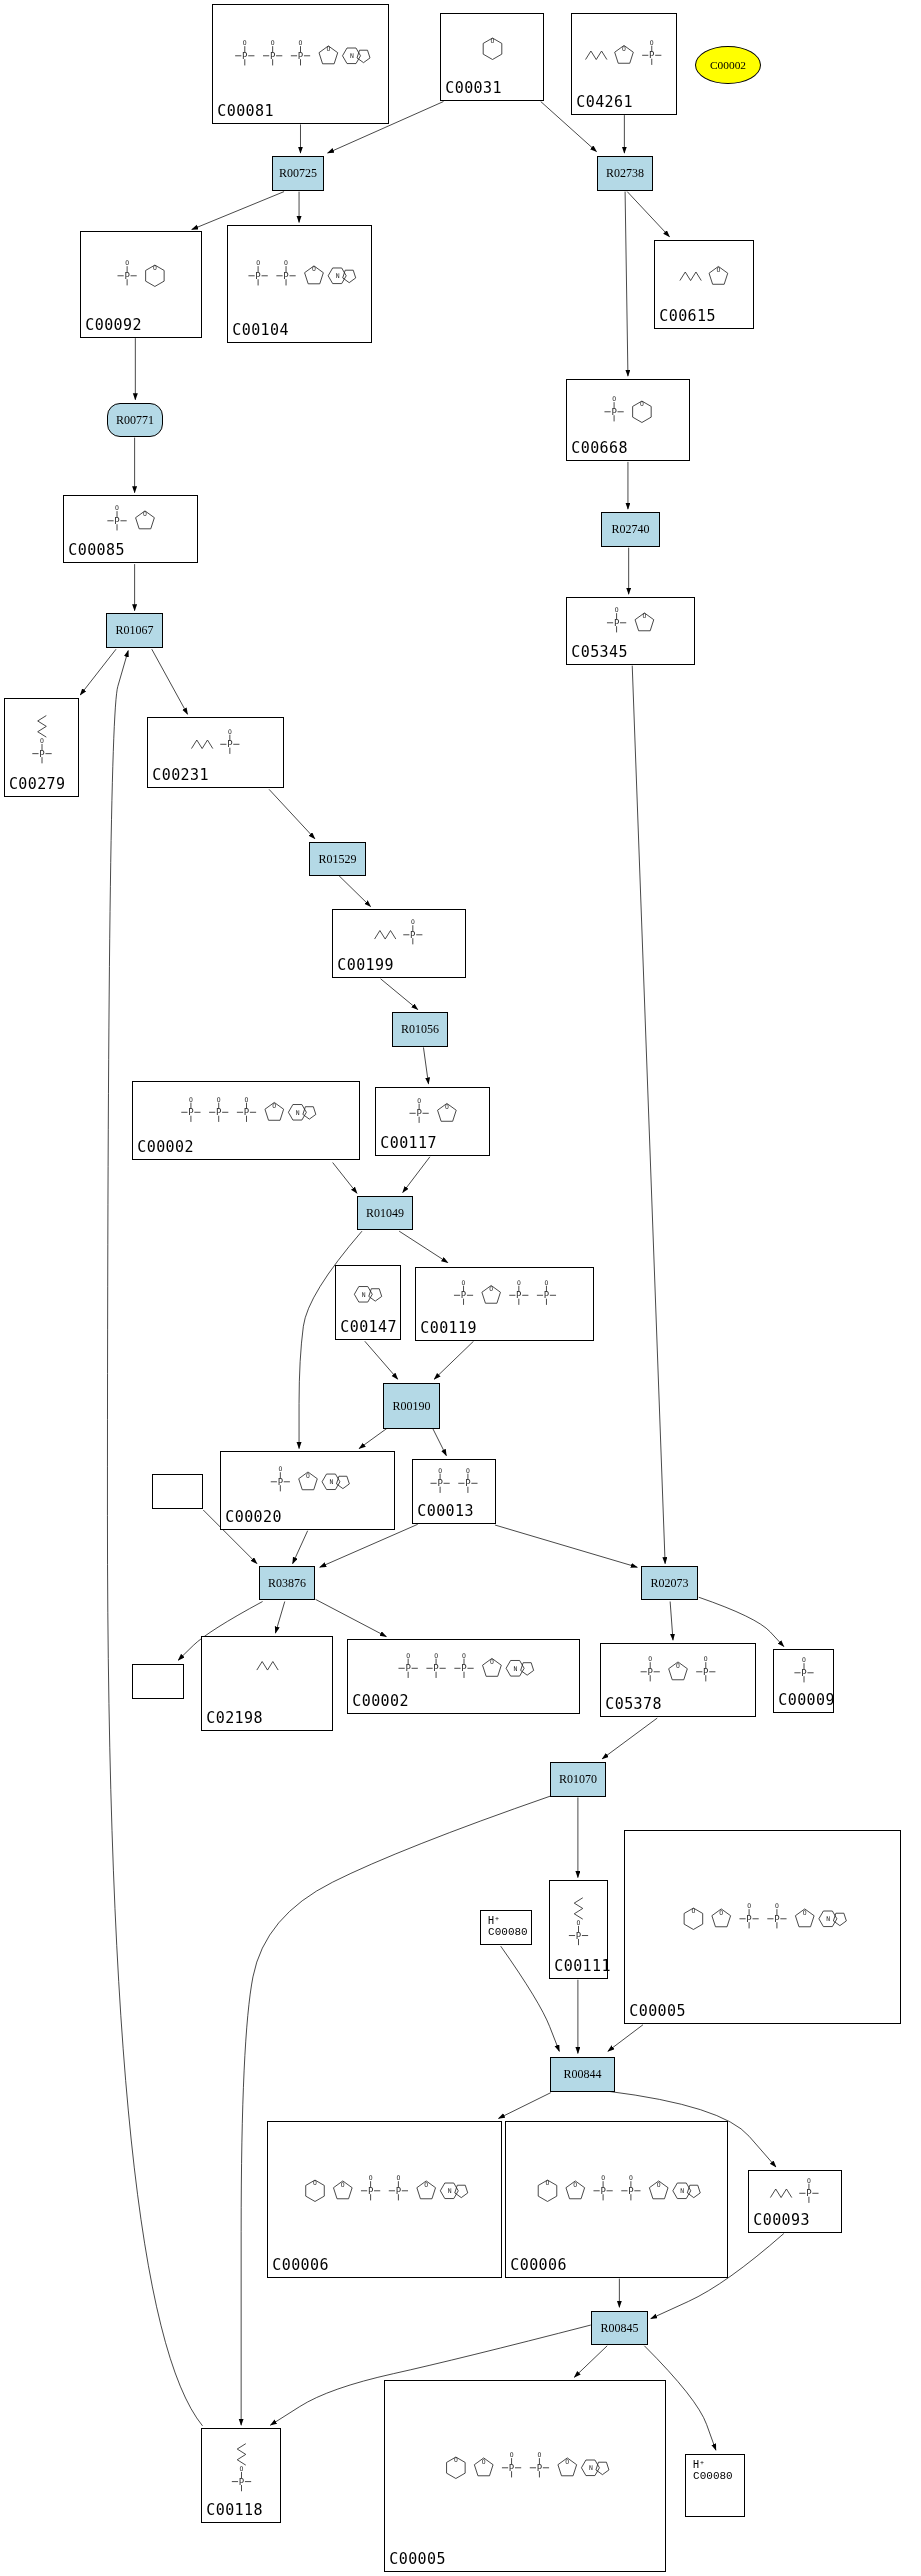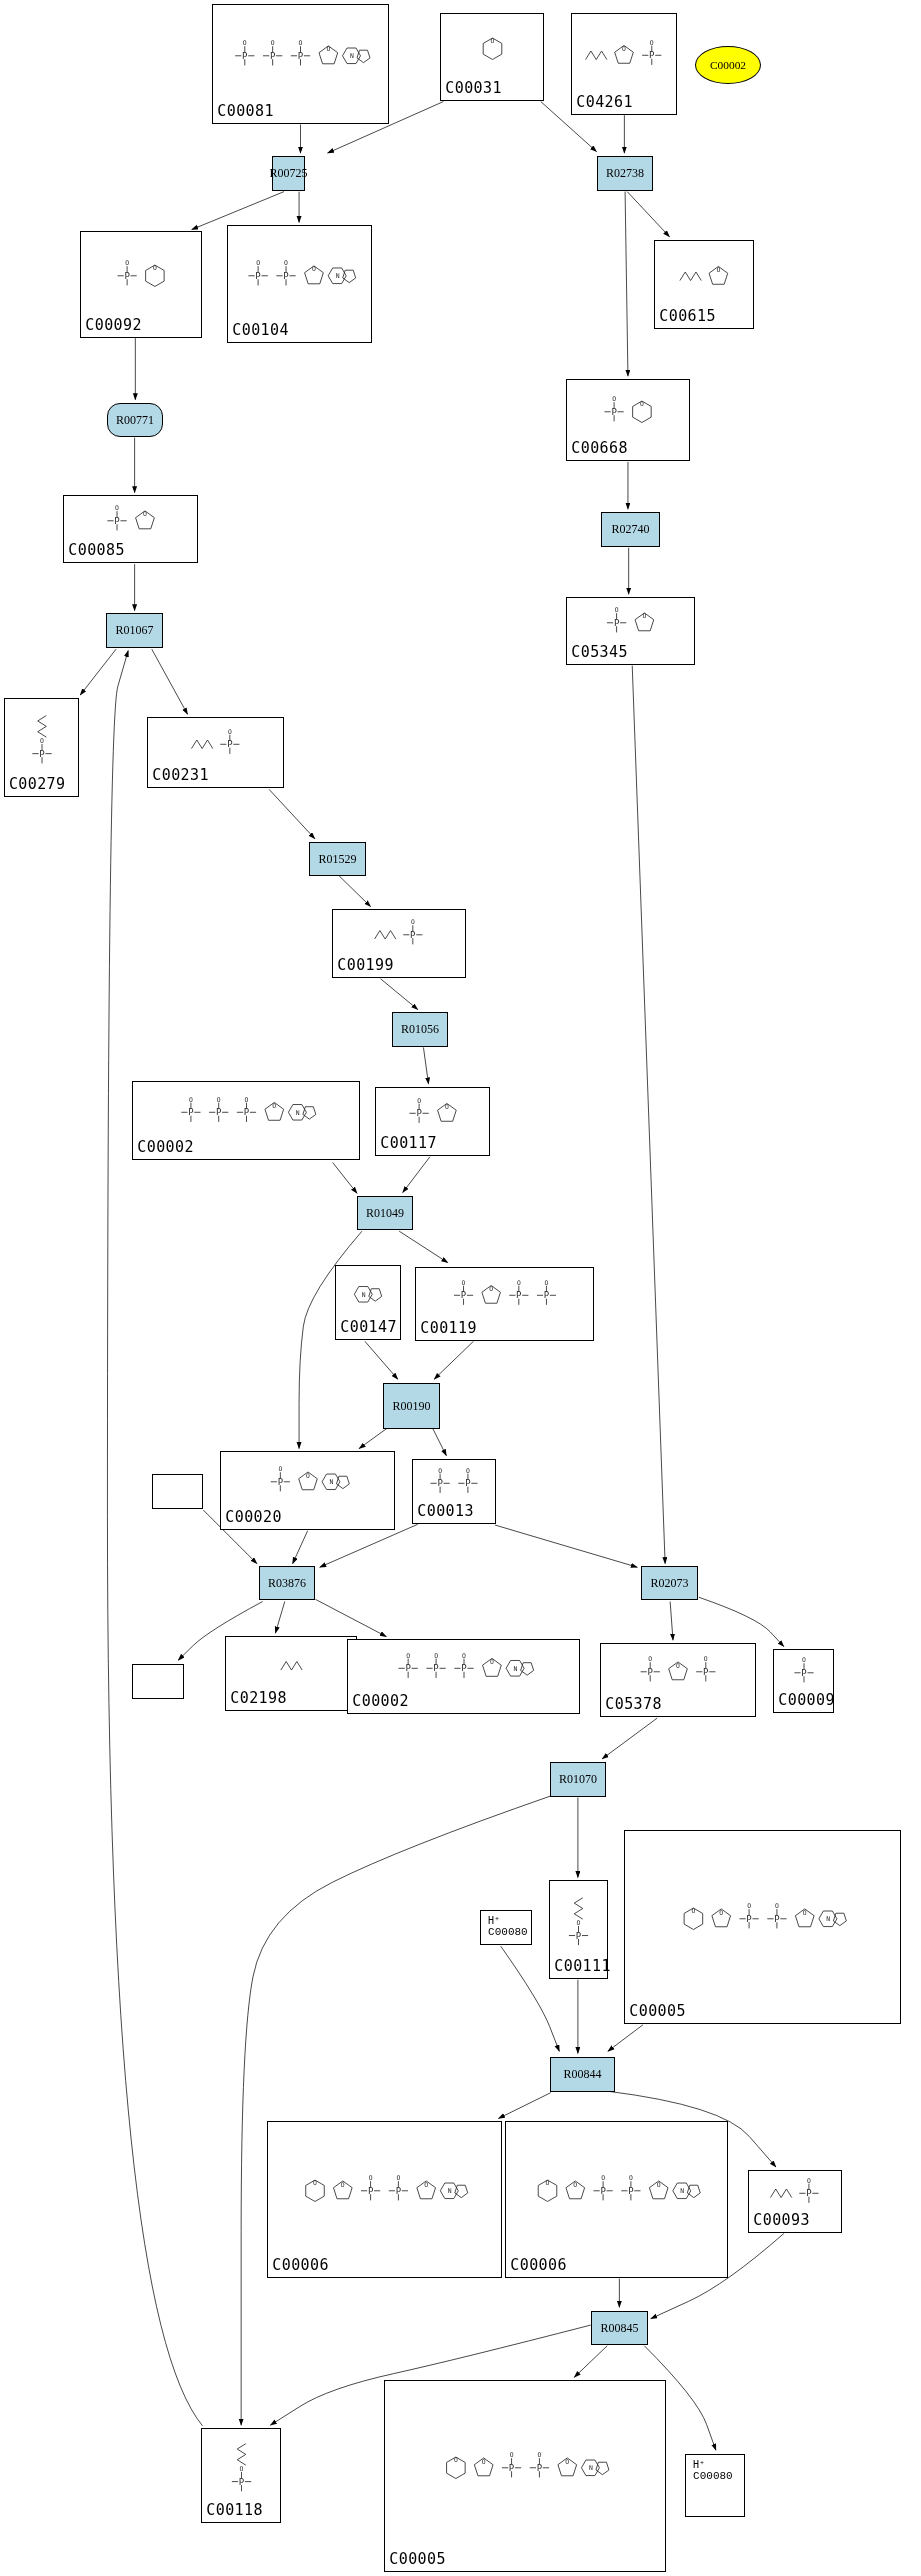--- a/index.html
+++ b/index.html
@@ -446,21 +446,21 @@
             <line x1="63.5" y1="32.5" x2="72.2" y2="32.5" stroke="#2a2a2a" stroke-width="1.2" fill="none"></line>
             <line x1="81.8" y1="32.5" x2="90.5" y2="32.5" stroke="#2a2a2a" stroke-width="1.2" fill="none"></line>
             <line x1="77" y1="19" x2="77" y2="27.7" stroke="#2a2a2a" stroke-width="1.2" fill="none"></line>
             <line x1="77" y1="37.3" x2="77" y2="46" stroke="#2a2a2a" stroke-width="1.2" fill="none"></line>
             <text x="77" y="36.7" font-size="12.6" font-family="DejaVu Sans Mono, monospace" fill="#2a2a2a" text-anchor="middle">P</text>
             <text x="77" y="17.5" font-size="9" font-family="DejaVu Sans Mono, monospace" fill="#2a2a2a" text-anchor="middle">O</text>
           </g>
         </svg>
         <div class="label">C00013</div>
       </div>
-      <div class="compound" style="left: 201px; top: 1636px; width: 132px; height: 75px; margin-left: 24px;">
+      <div class="compound" style="left: 201px; top: 1636px; width: 132px; height: 95px;">
         <svg width="131" height="59" xmlns="http://www.w3.org/2000/svg" class="structure" viewBox="0 0 183 83">
           <g>
             <polyline points="76.5,46.5 84.0,34.5 91.5,46.5 99.0,34.5 106.5,46.5" stroke="#2a2a2a" stroke-width="1.2" fill="none"></polyline>
           </g>
         </svg>
         <div class="label">C02198</div>
       </div>
       <div class="compound" style="left: 347px; top: 1639px; width: 233px; height: 75px;">
         <svg width="232" height="58" xmlns="http://www.w3.org/2000/svg" class="structure" viewBox="0 0 324 81">
           <g>
@@ -730,21 +730,21 @@
             <text x="255" y="115.5" font-size="9" font-family="DejaVu Sans Mono, monospace" fill="#2a2a2a" text-anchor="middle">O</text>
           </g>
           <g>
             <polygon points="293.7,110.6 300.0,121.5 293.7,132.4 281.1,132.4 274.8,121.5 281.1,110.6" stroke="#2a2a2a" stroke-width="1.2" fill="none"></polygon>
             <polygon points="309.8,113.7 313.3,124.5 304.2,131.1 295.1,124.5 298.6,113.7" stroke="#2a2a2a" stroke-width="1.2" fill="none"></polygon>
             <text x="288" y="125.1" font-size="9" font-family="DejaVu Sans Mono, monospace" fill="#2a2a2a" text-anchor="middle">N</text>
           </g>
         </svg>
         <div class="label">C00005</div>
       </div>
-      <div class="reaction" style="left: 272px; top: 156px; width: 33px; height: 35px;">R00725</div>
+      <div class="reaction" style="left: 272px; top: 156px; width: 52px; height: 35px;">R00725</div>
       <div class="reaction" style="left: 597px; top: 156px; width: 56px; height: 35px;">R02738</div>
       <div class="reaction" style="left: 107px; top: 403px; width: 56px; height: 34px; border-radius: 13px;">R00771</div>
       <div class="reaction" style="left: 601px; top: 512px; width: 59px; height: 35px;">R02740</div>
       <div class="reaction" style="left: 106px; top: 613px; width: 57px; height: 35px;">R01067</div>
       <div class="reaction" style="left: 309px; top: 842px; width: 57px; height: 34px;">R01529</div>
       <div class="reaction" style="left: 392px; top: 1012px; width: 56px; height: 35px;">R01056</div>
       <div class="reaction" style="left: 357px; top: 1196px; width: 56px; height: 34px;">R01049</div>
       <div class="reaction" style="left: 383px; top: 1383px; width: 57px; height: 46px;">R00190</div>
       <div class="reaction" style="left: 259px; top: 1566px; width: 56px; height: 34px; text-align: right;">R03876</div>
       <div class="reaction" style="left: 641px; top: 1566px; width: 57px; height: 34px;">R02073</div>

